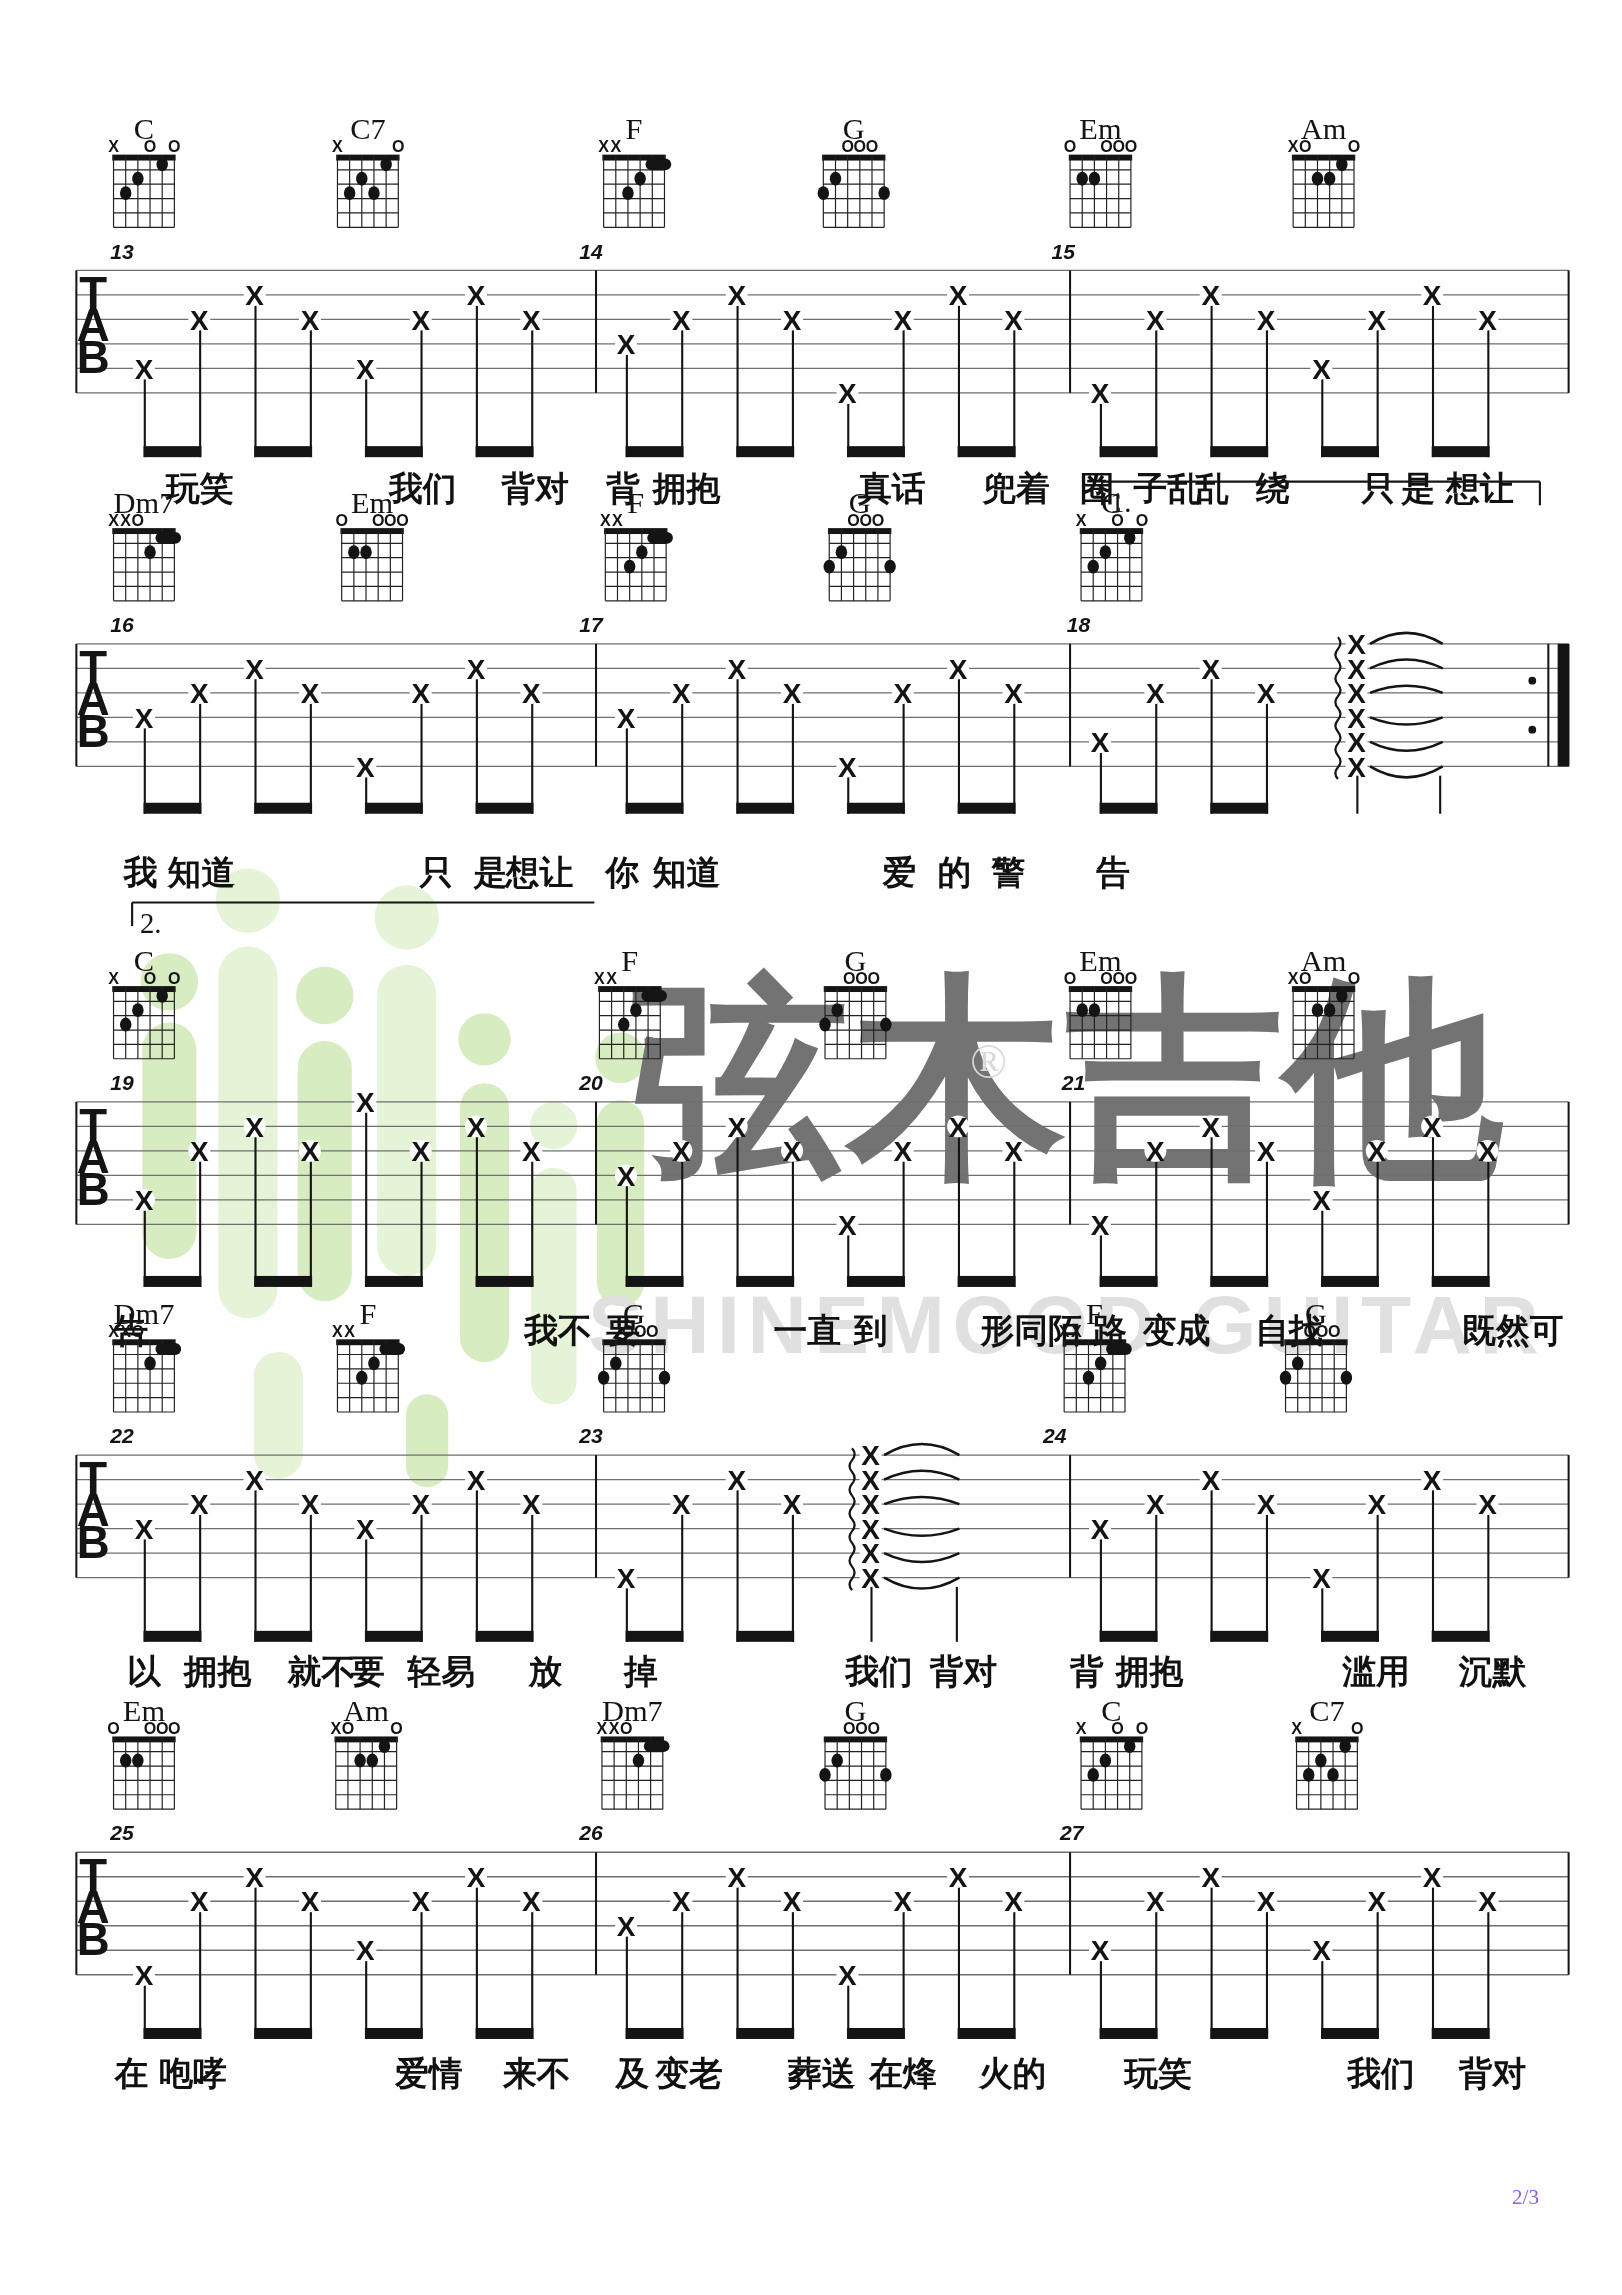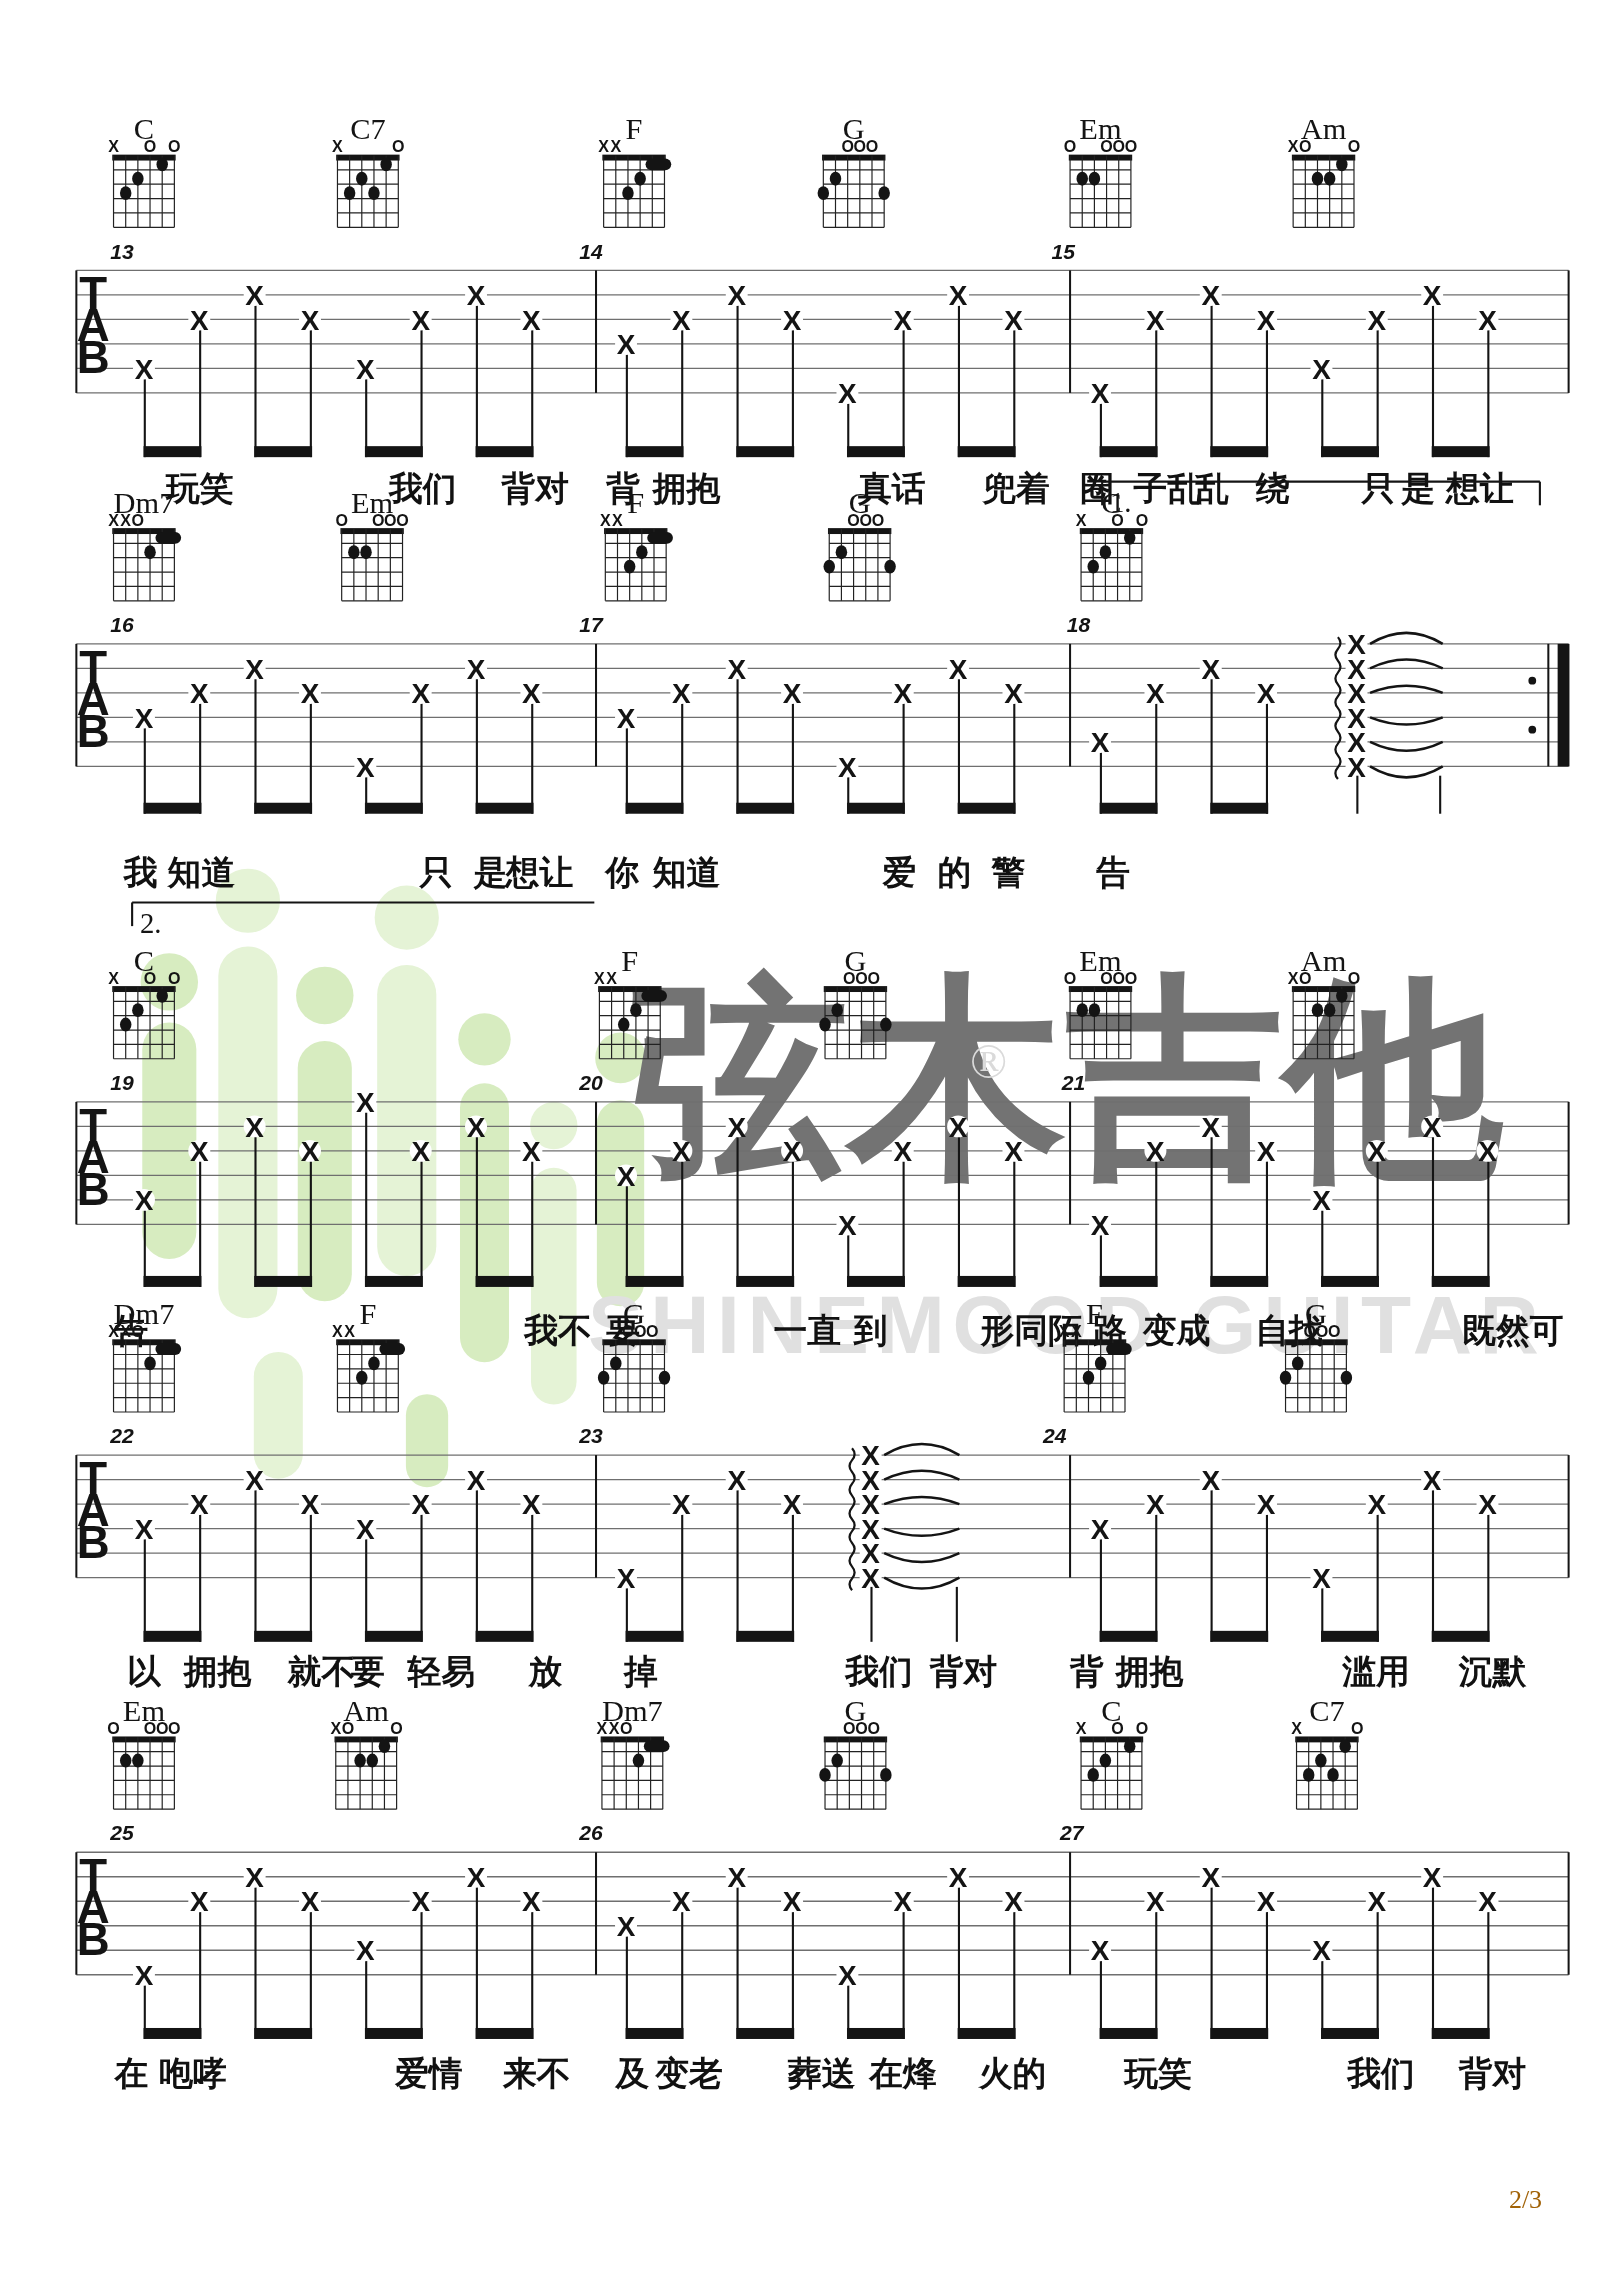--- a/index.html
+++ b/index.html
@@ -8,21 +8,21 @@
   .sheet *{pointer-events:none;}
   .wm-logo{position:absolute;left:0;top:0;width:1623px;height:2295px;}
   .wm-cjk{position:absolute;left:630px;top:934px;font-size:218px;font-weight:bold;
           color:#737373;letter-spacing:0px;font-family:"Liberation Sans",sans-serif;white-space:nowrap;}
   .wm-reg{position:absolute;left:970px;top:1033px;font-size:49px;color:#dadada;
           font-family:"Liberation Serif",serif;}
   .wm-latin{position:absolute;left:588px;top:1278px;font-size:82px;font-weight:bold;
             letter-spacing:7.6px;color:#e0e0e0;font-family:"Liberation Sans",sans-serif;white-space:nowrap;}
   #score{position:absolute;left:0;top:0;width:1623px;height:2295px;}
   .page-number{position:absolute;left:1483px;top:2185px;width:85px;text-align:center;
-               font-size:26px;color:#a16207;font-family:"Liberation Serif",serif;}
+               font-size:21px;color:#8b5cf6;font-family:"Liberation Serif",serif;}
 </style>
 </head>
 <body>
 
 <div class="sheet">
   <div class="wm-logo">
     <svg width="1623" height="2295" viewBox="0 0 1920 2716">
       <g id="logo-blobs">
           <rect x="168" y="1210" width="64" height="280" rx="32" fill="#d7ecc0"></rect>
           <circle cx="200" cy="1162" r="34" fill="#d7ecc0"></circle>

